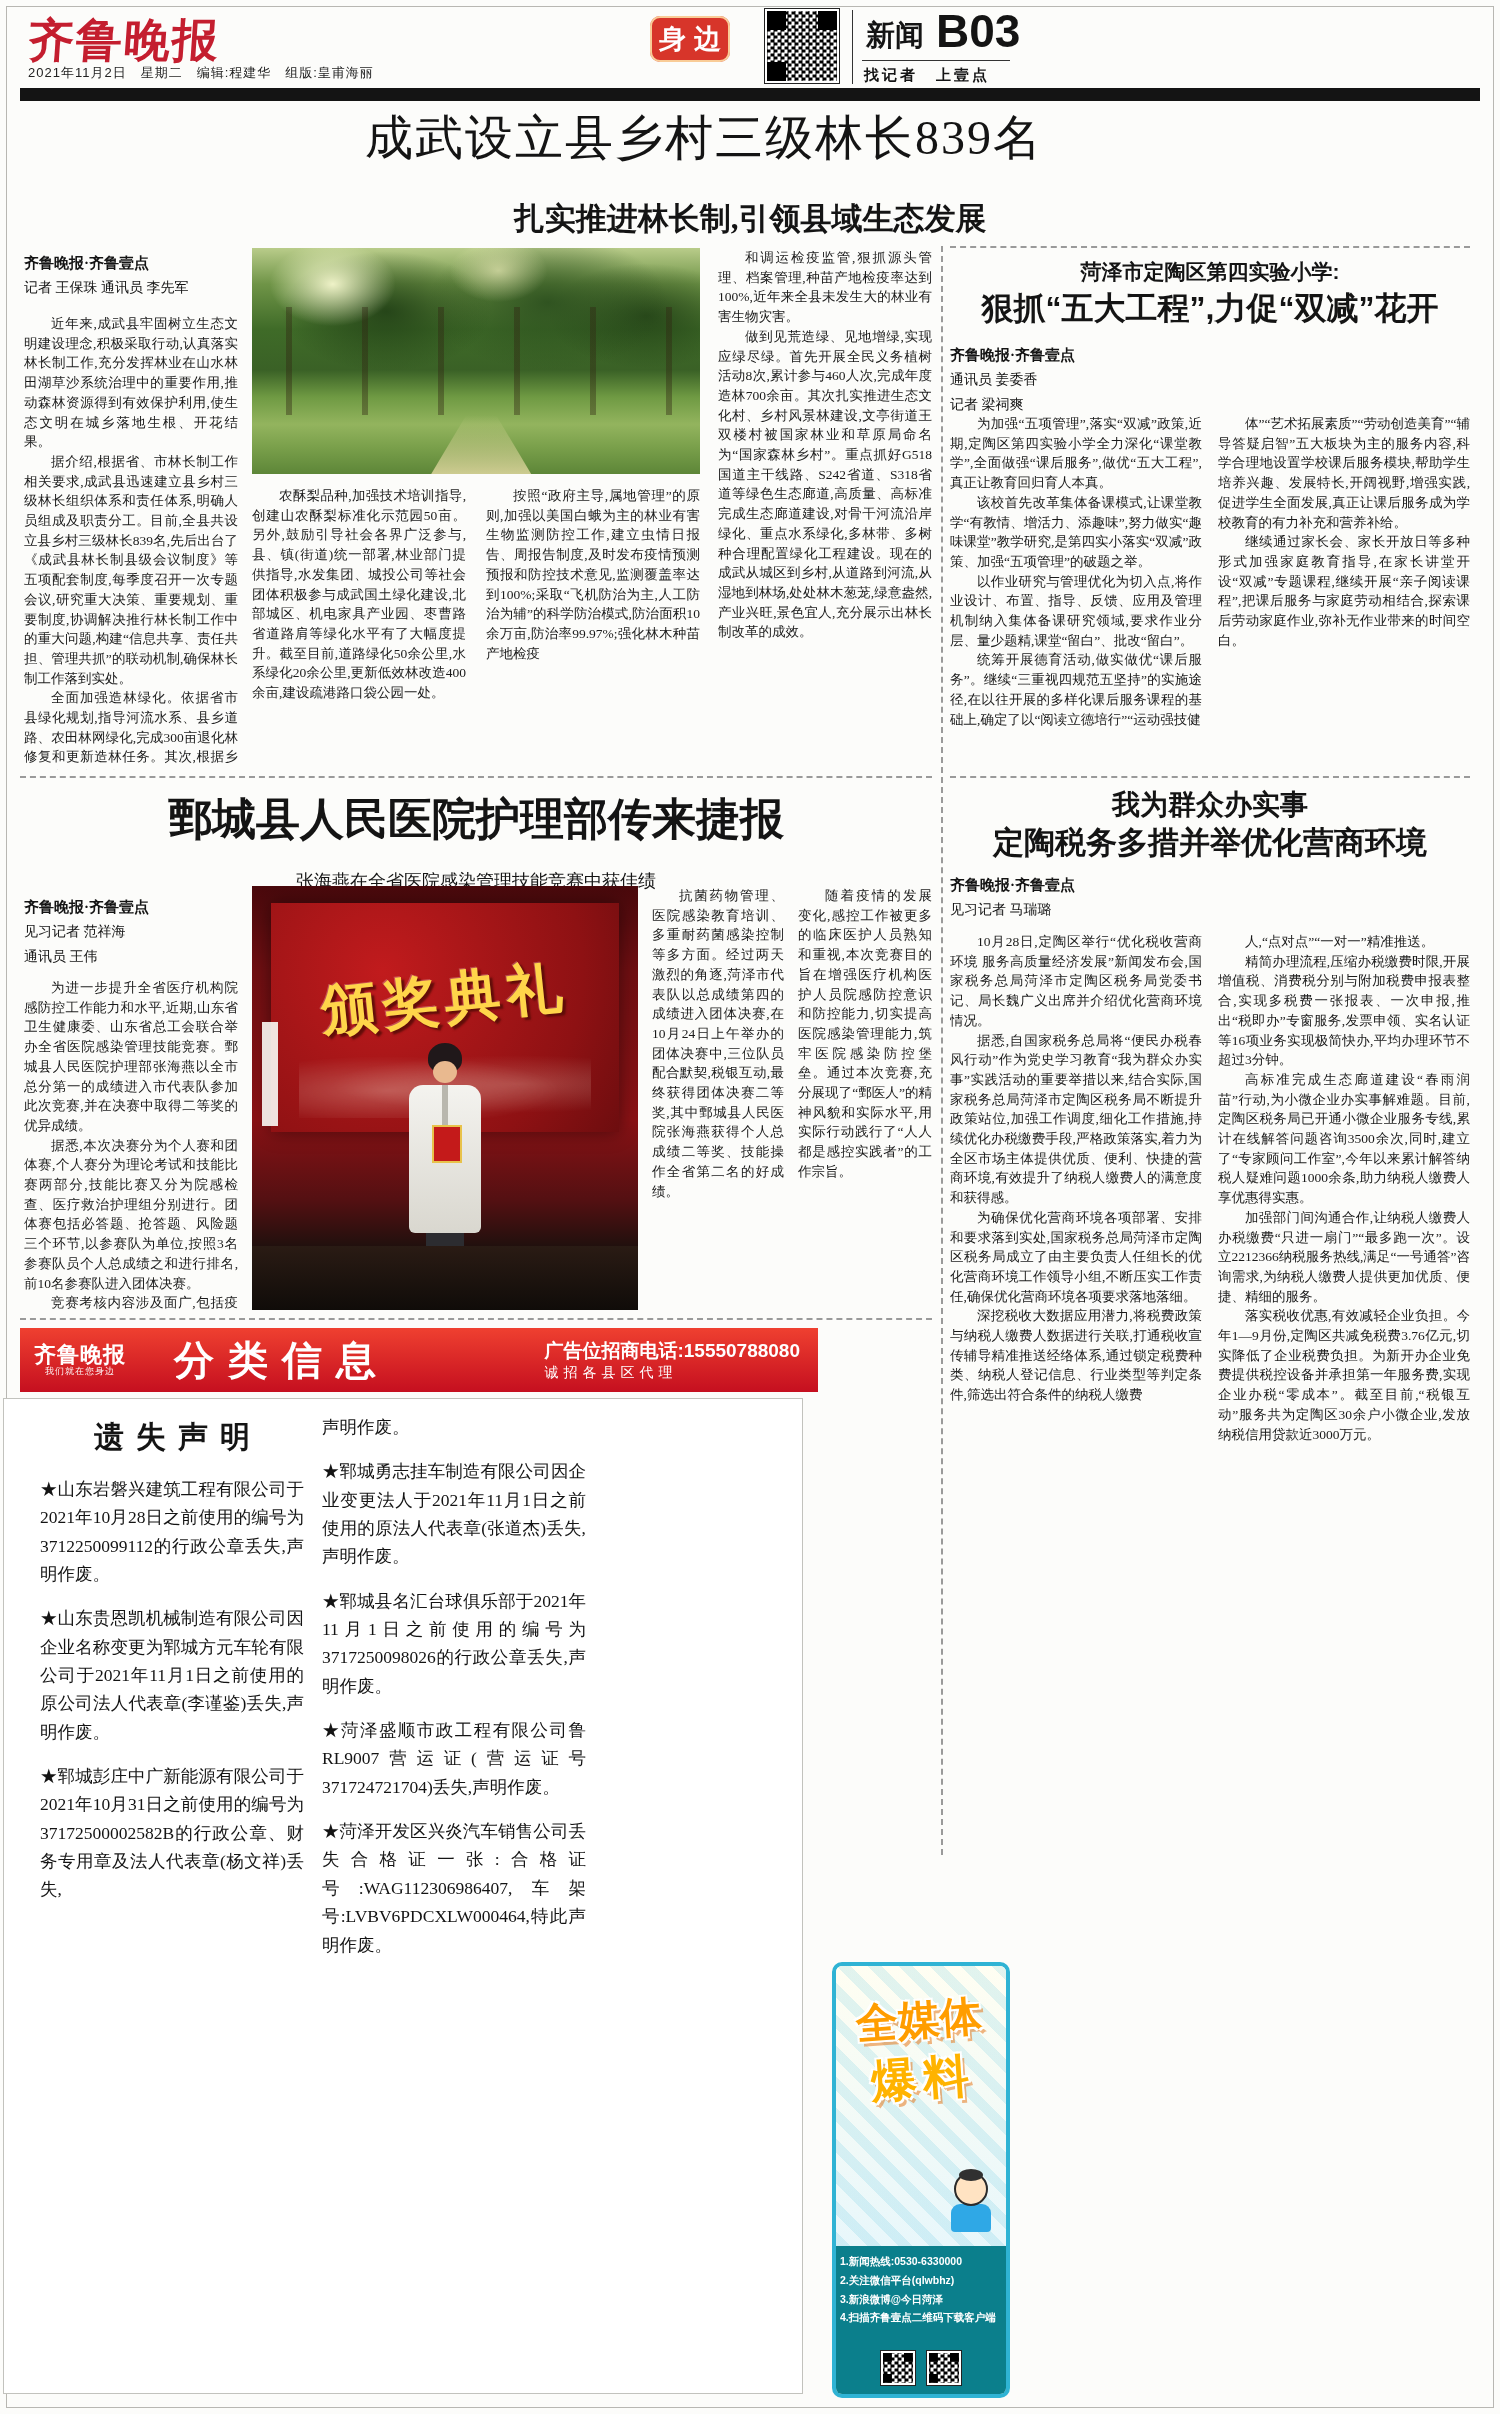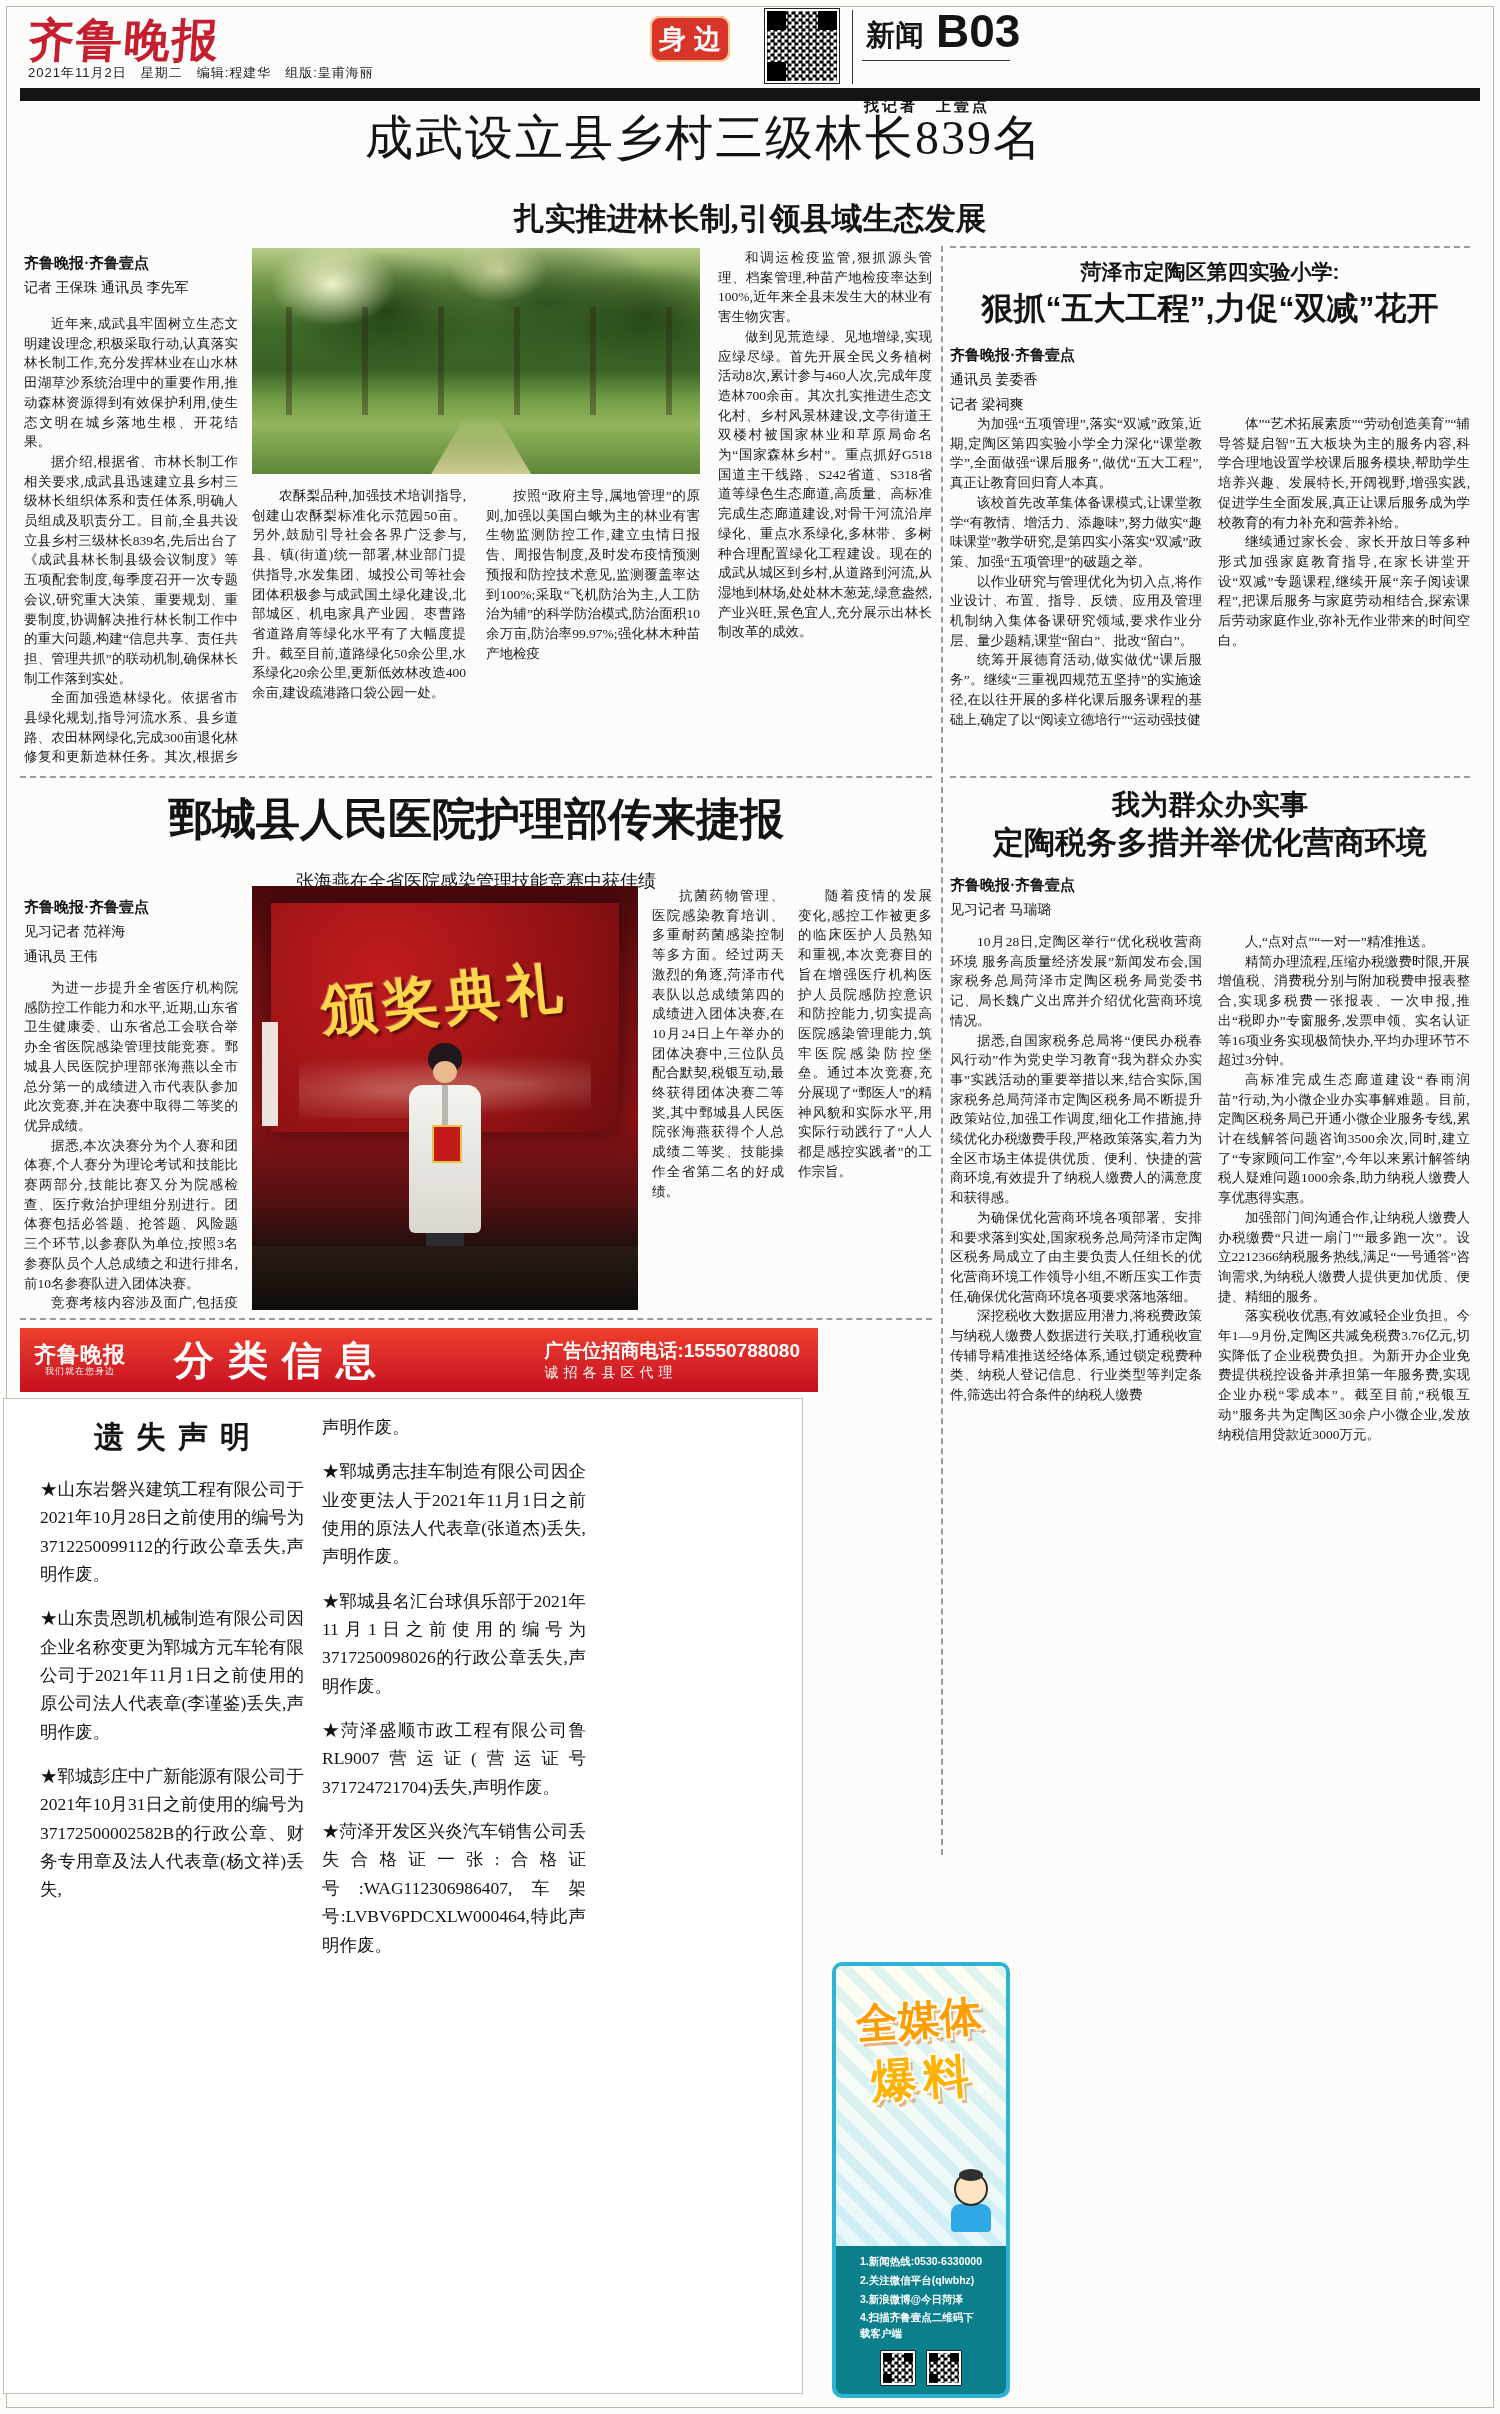--- a/index.html
+++ b/index.html
@@ -18,21 +18,21 @@
   .qr{background-color:#fff;box-shadow:inset 0 0 0 2px #fff;
       background-image:linear-gradient(#000,#000),linear-gradient(#000,#000),linear-gradient(#000,#000),
       conic-gradient(#000 25%,#fff 0 50%,#000 0 75%,#fff 0);
       background-size:26% 26%,26% 26%,26% 26%,7px 7px;
       background-position:left 2px top 2px,right 2px top 2px,left 2px bottom 2px,center;
       background-repeat:no-repeat,no-repeat,no-repeat,repeat;border:1px solid #222;}
   .hdr-vline{position:absolute;left:852px;top:10px;height:74px;border-left:1px solid #333;}
   .hdr-section{position:absolute;left:866px;top:16px;font-size:29px;font-weight:900;}
   .hdr-pageno{position:absolute;left:936px;top:4px;font-size:46px;font-weight:900;}
   .hdr-hline{position:absolute;left:862px;top:60px;width:148px;border-top:1px solid #333;}
-  .hdr-tagline{position:absolute;left:864px;top:66px;font-size:15px;font-weight:700;letter-spacing:3px;margin-top:31px;}
+  .hdr-tagline{position:absolute;left:864px;top:66px;font-size:15px;font-weight:700;letter-spacing:3px;}
   .blackbar{position:absolute;left:20px;top:88px;width:1460px;height:13px;background:#141414;}
   
   .lead-hl{position:absolute;left:0;top:106px;width:1408px;text-align:center;font-size:48px;font-weight:400;
            letter-spacing:2px;}
   .lead-sub{position:absolute;left:0;top:198px;width:1500px;text-align:center;font-size:31px;font-weight:700;}
   
   .dash-h{position:absolute;border-top:2px dashed #9a9a9a;height:0;}
   .dash-v{position:absolute;border-left:2px dashed #9a9a9a;width:0;}
   
   .col{position:absolute;font-size:13.5px;line-height:1.46;text-align:justify;overflow:hidden;color:#1a1a1a;}
@@ -102,21 +102,21 @@
                linear-gradient(180deg,#fffef2,#e8f7fb);}
   .media-title{position:absolute;top:26px;left:0;right:0;text-align:center;transform:rotate(-4deg);font-weight:900;}
   .media-title .t1{display:block;font-size:42px;color:#ff9d00;
     text-shadow:2px 2px 0 #fff,-2px 2px 0 #fff,2px -2px 0 #fff,-2px -2px 0 #fff,4px 5px 0 rgba(230,120,30,.55);}
   .media-title .t2{display:block;font-size:46px;color:#ffb300;letter-spacing:6px;
     text-shadow:2px 2px 0 #fff,-2px 2px 0 #fff,2px -2px 0 #fff,-2px -2px 0 #fff,4px 5px 0 rgba(230,120,30,.55);}
   .mascot{position:absolute;bottom:10px;right:12px;width:46px;height:64px;}
   .m-head{width:30px;height:30px;border-radius:50%;background:#ffe3c2;border:2px solid #2b2b2b;margin:0 auto;position:relative;}
   .m-head::before{content:"";position:absolute;top:-5px;left:3px;width:24px;height:12px;border-radius:50%;background:#303030;}
   .m-body{width:40px;height:28px;background:#2fa8e6;border-radius:9px 9px 4px 4px;margin:-2px auto 0;}
-  .media-bottom{height:148px;background:#0b7f8c;padding:8px 24px 6px;box-sizing:border-box;}
+  .media-bottom{height:148px;background:#0b7f8c;padding:8px 4px 6px;box-sizing:border-box;}
   .media-bottom p{margin:0 0 3px;color:#fff;font-weight:700;font-size:10.5px;line-height:1.5;
                   font-family:"Liberation Sans","DejaVu Sans",sans-serif;text-indent:0;}
   .qr-row{display:flex;gap:10px;justify-content:center;margin-top:5px;}
   .qr-s{width:34px;height:34px;}
 </style>
 </head>
 <body>
 
 <div class="page">
   <div class="frame"></div>

